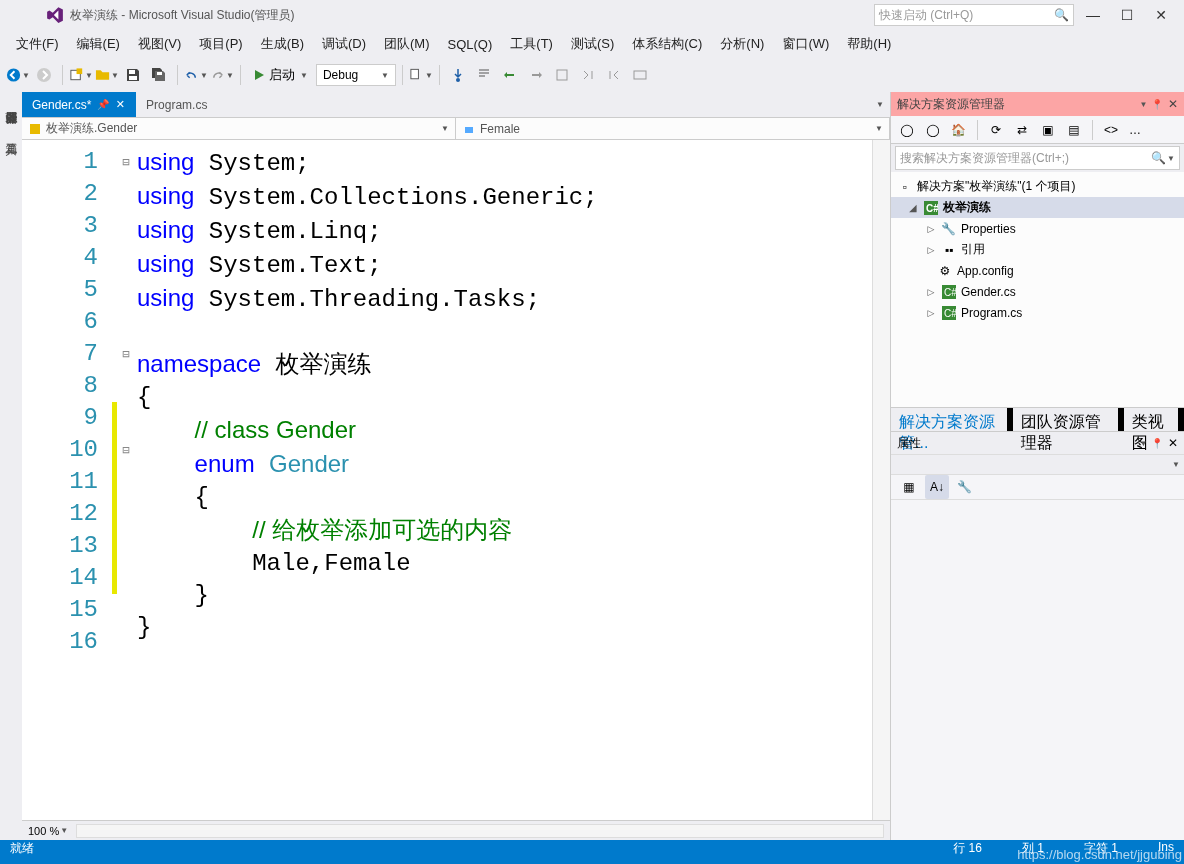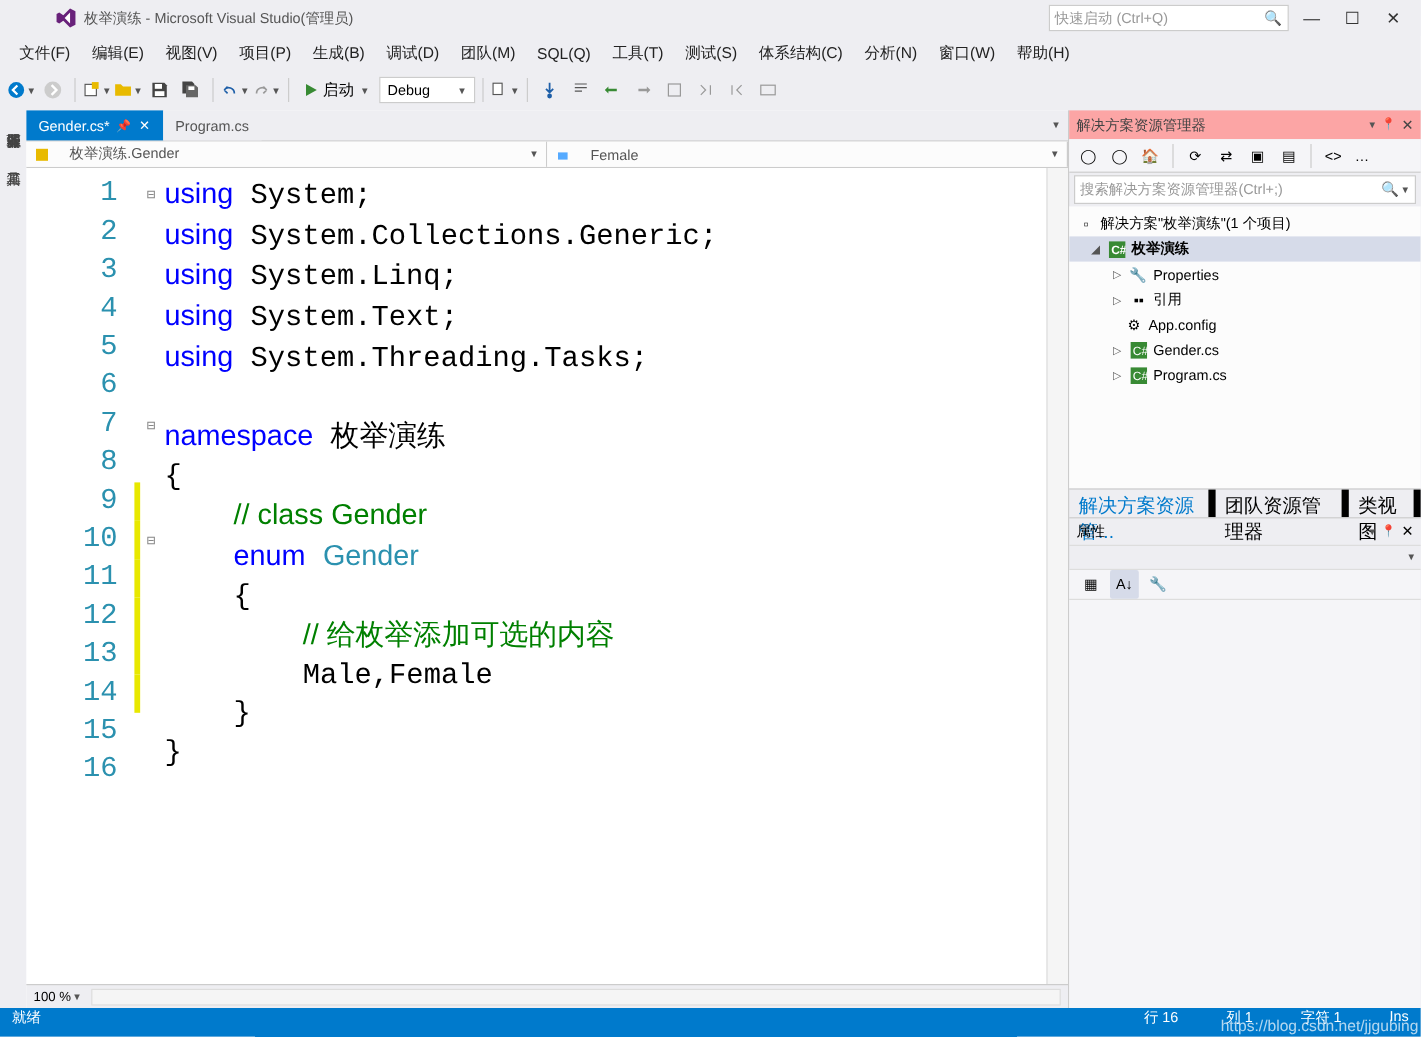--- a/index.html
+++ b/index.html
@@ -30,21 +30,21 @@
 
 .editor-area { flex: 1; display: flex; flex-direction: column; background: #fff; min-width: 0; }
 .doc-tabs { height: 26px; background: #eeeef2; display: flex; align-items: stretch; border-bottom: 1px solid #ccc; }
 .doc-tab { display: flex; align-items: center; padding: 0 10px; gap: 6px; font-size: 12px; cursor: pointer; border-right: 1px solid transparent; }
 .doc-tab.active { background: #007acc; color: #fff; }
 .doc-tab .close { font-size: 11px; }
 .doc-tab.inactive { background: #eeeef2; color: #555; }
 .tab-tools { margin-left: auto; display: flex; align-items: center; gap: 2px; padding-right: 6px; }
 
 .navbar { height: 22px; border-bottom: 1px solid #ccc; display: flex; }
-.navbar .combo { flex: 1; display: flex; align-items: center; padding: 0 6px; font-size: 12px; color: #555; border-right: 1px solid #ccc; background: #fcfcfc; gap: 16px; }
+.navbar .combo { flex: 1; display: flex; align-items: center; padding: 0 6px; font-size: 12px; color: #555; border-right: 1px solid #ccc; background: #fcfcfc; gap: 4px; }
 .navbar .combo .dd-icon { margin-left: auto; font-size: 8px; }
 
 .code-area { flex: 1; display: flex; overflow: hidden; position: relative; }
 .gutter { width: 90px; background: #fff; text-align: right; padding: 6px 14px 0 0; color: #2b91af; font-family: "NSimSun","SimSun","Courier New",monospace; font-size: 24px; line-height: 32px; }
 .fold-col { width: 18px; background: #fff; padding-top: 6px; font-family: monospace; font-size: 12px; color: #888; line-height: 32px; text-align: center; }
 .mod-col { width: 5px; padding-top: 6px; }
 .mod-col div { height: 32px; }
 .mod-col .y { background: #e8e800; }
 .code { flex: 1; background: #fff; padding: 6px 0 0 2px; font-family: "NSimSun","SimSun","Courier New",monospace; font-size: 24px; line-height: 32px; white-space: pre; overflow: hidden; }
 .kw { color: #0000ff; }

